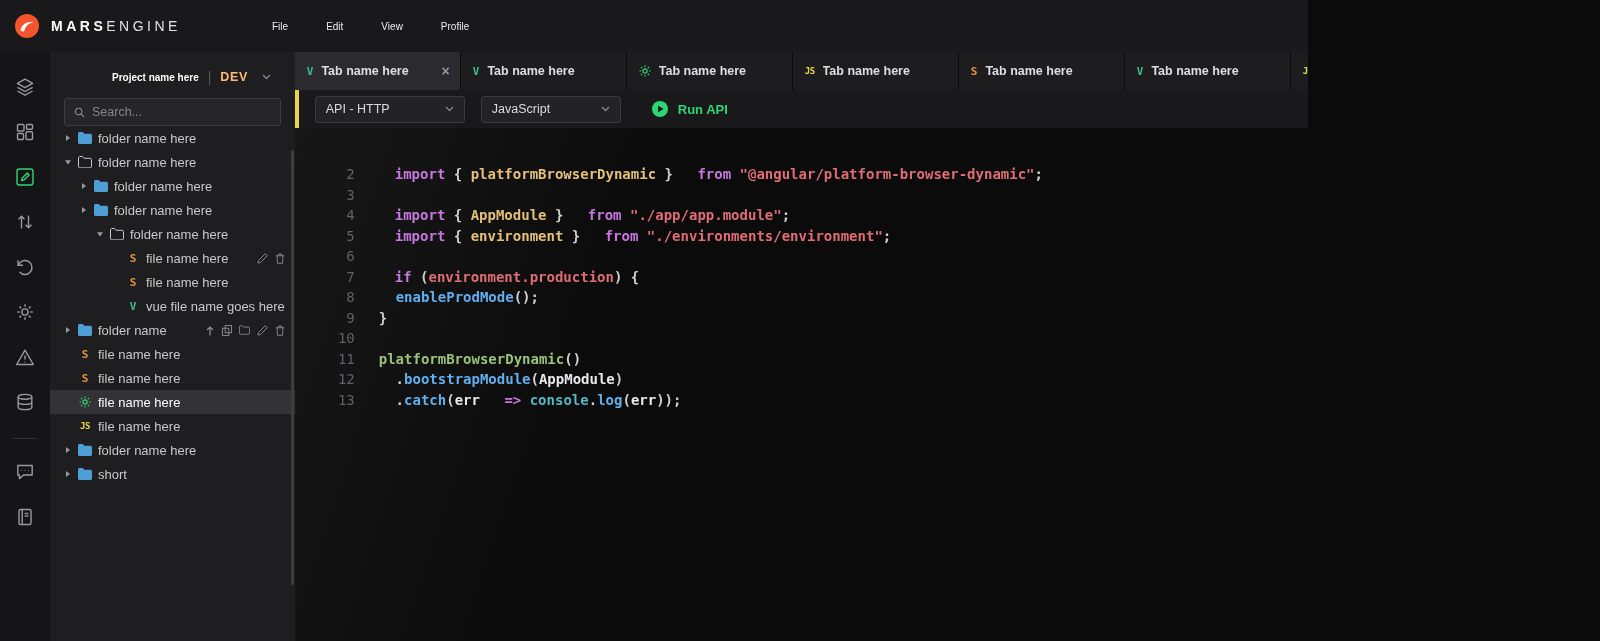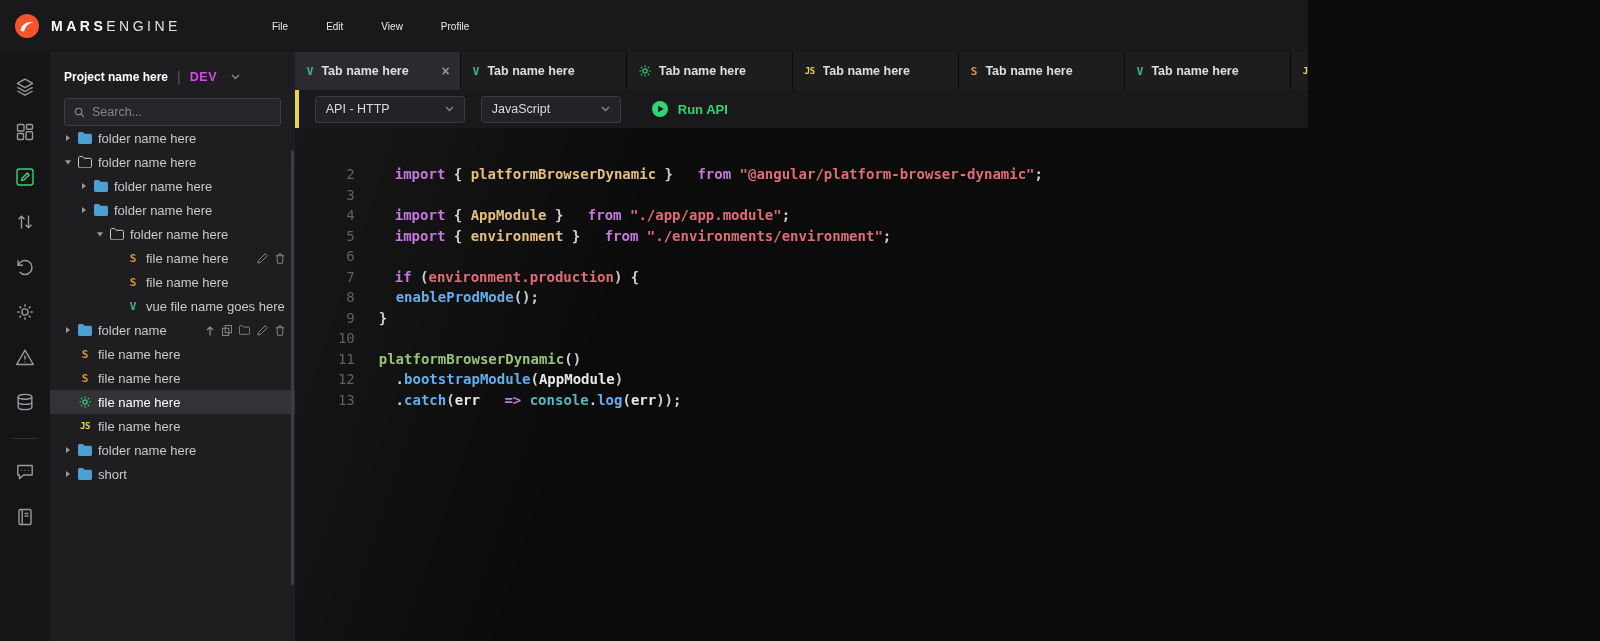--- a/index.html
+++ b/index.html
@@ -21,23 +21,23 @@
 
   
   .rail { flex:0 0 50px; background:#151517; display:flex; flex-direction:column; align-items:center; padding-top:12px; }
   .rail-btn { width:50px; height:45px; display:flex; align-items:center; justify-content:center; color:#9a9a9e; cursor:pointer; }
   .rail-btn.active { color:var(--c-green,#2fd573); }
   .rail-divider { width:24px; height:1px; background:#333338; margin:14px 0 10px; }
 
   
   .sidebar { flex:0 0 223px; background:#1e1e21; position:relative; display:flex; flex-direction:column; min-height:0; }
   .project-row { display:flex; align-items:center; padding:17px 14px 13px; }
-  .project-name { font-size:12px; font-weight:700; color:#fff; white-space:nowrap; }
+  .project-name { font-size:10px; font-weight:700; color:#fff; white-space:nowrap;margin-left:48px; }
   .pipe { color:#55555a; margin:0 9px; font-size:14px; }
-  .env { font-size:12.5px; font-weight:600; letter-spacing:.6px; color:#d946ef; cursor:pointer; display:flex; align-items:center; gap:14px; }
+  .env { font-size:12.5px; font-weight:600; letter-spacing:.6px; color:#fdba74; cursor:pointer; display:flex; align-items:center; gap:14px; }
   .searchbox { margin:0 14px; height:28px; background:#26262a; border:1px solid #3c3c41; border-radius:3px; display:flex; align-items:center; gap:7px; padding:0 9px; }
   .searchbox input { flex:1; min-width:0; background:transparent; border:0; outline:0; color:#cfcfcf; font-size:12.5px; font-family:inherit; }
   .searchbox input::placeholder { color:#86868a; }
 
   .tree { margin-top:0; flex:1; overflow:hidden; }
   .tree-row { height:24px; display:flex; align-items:center; padding-right:10px; font-size:13px; color:#c9c9cb; cursor:pointer; white-space:nowrap; }
   .tree-row.selected { background:#323237; color:#fff; }
   .caret { flex:0 0 15px; display:flex; justify-content:center; align-items:center; }
   .t-icon { flex:0 0 20px; display:flex; justify-content:center; align-items:center; }
   .t-label { margin-left:3px; overflow:hidden; text-overflow:ellipsis; }

